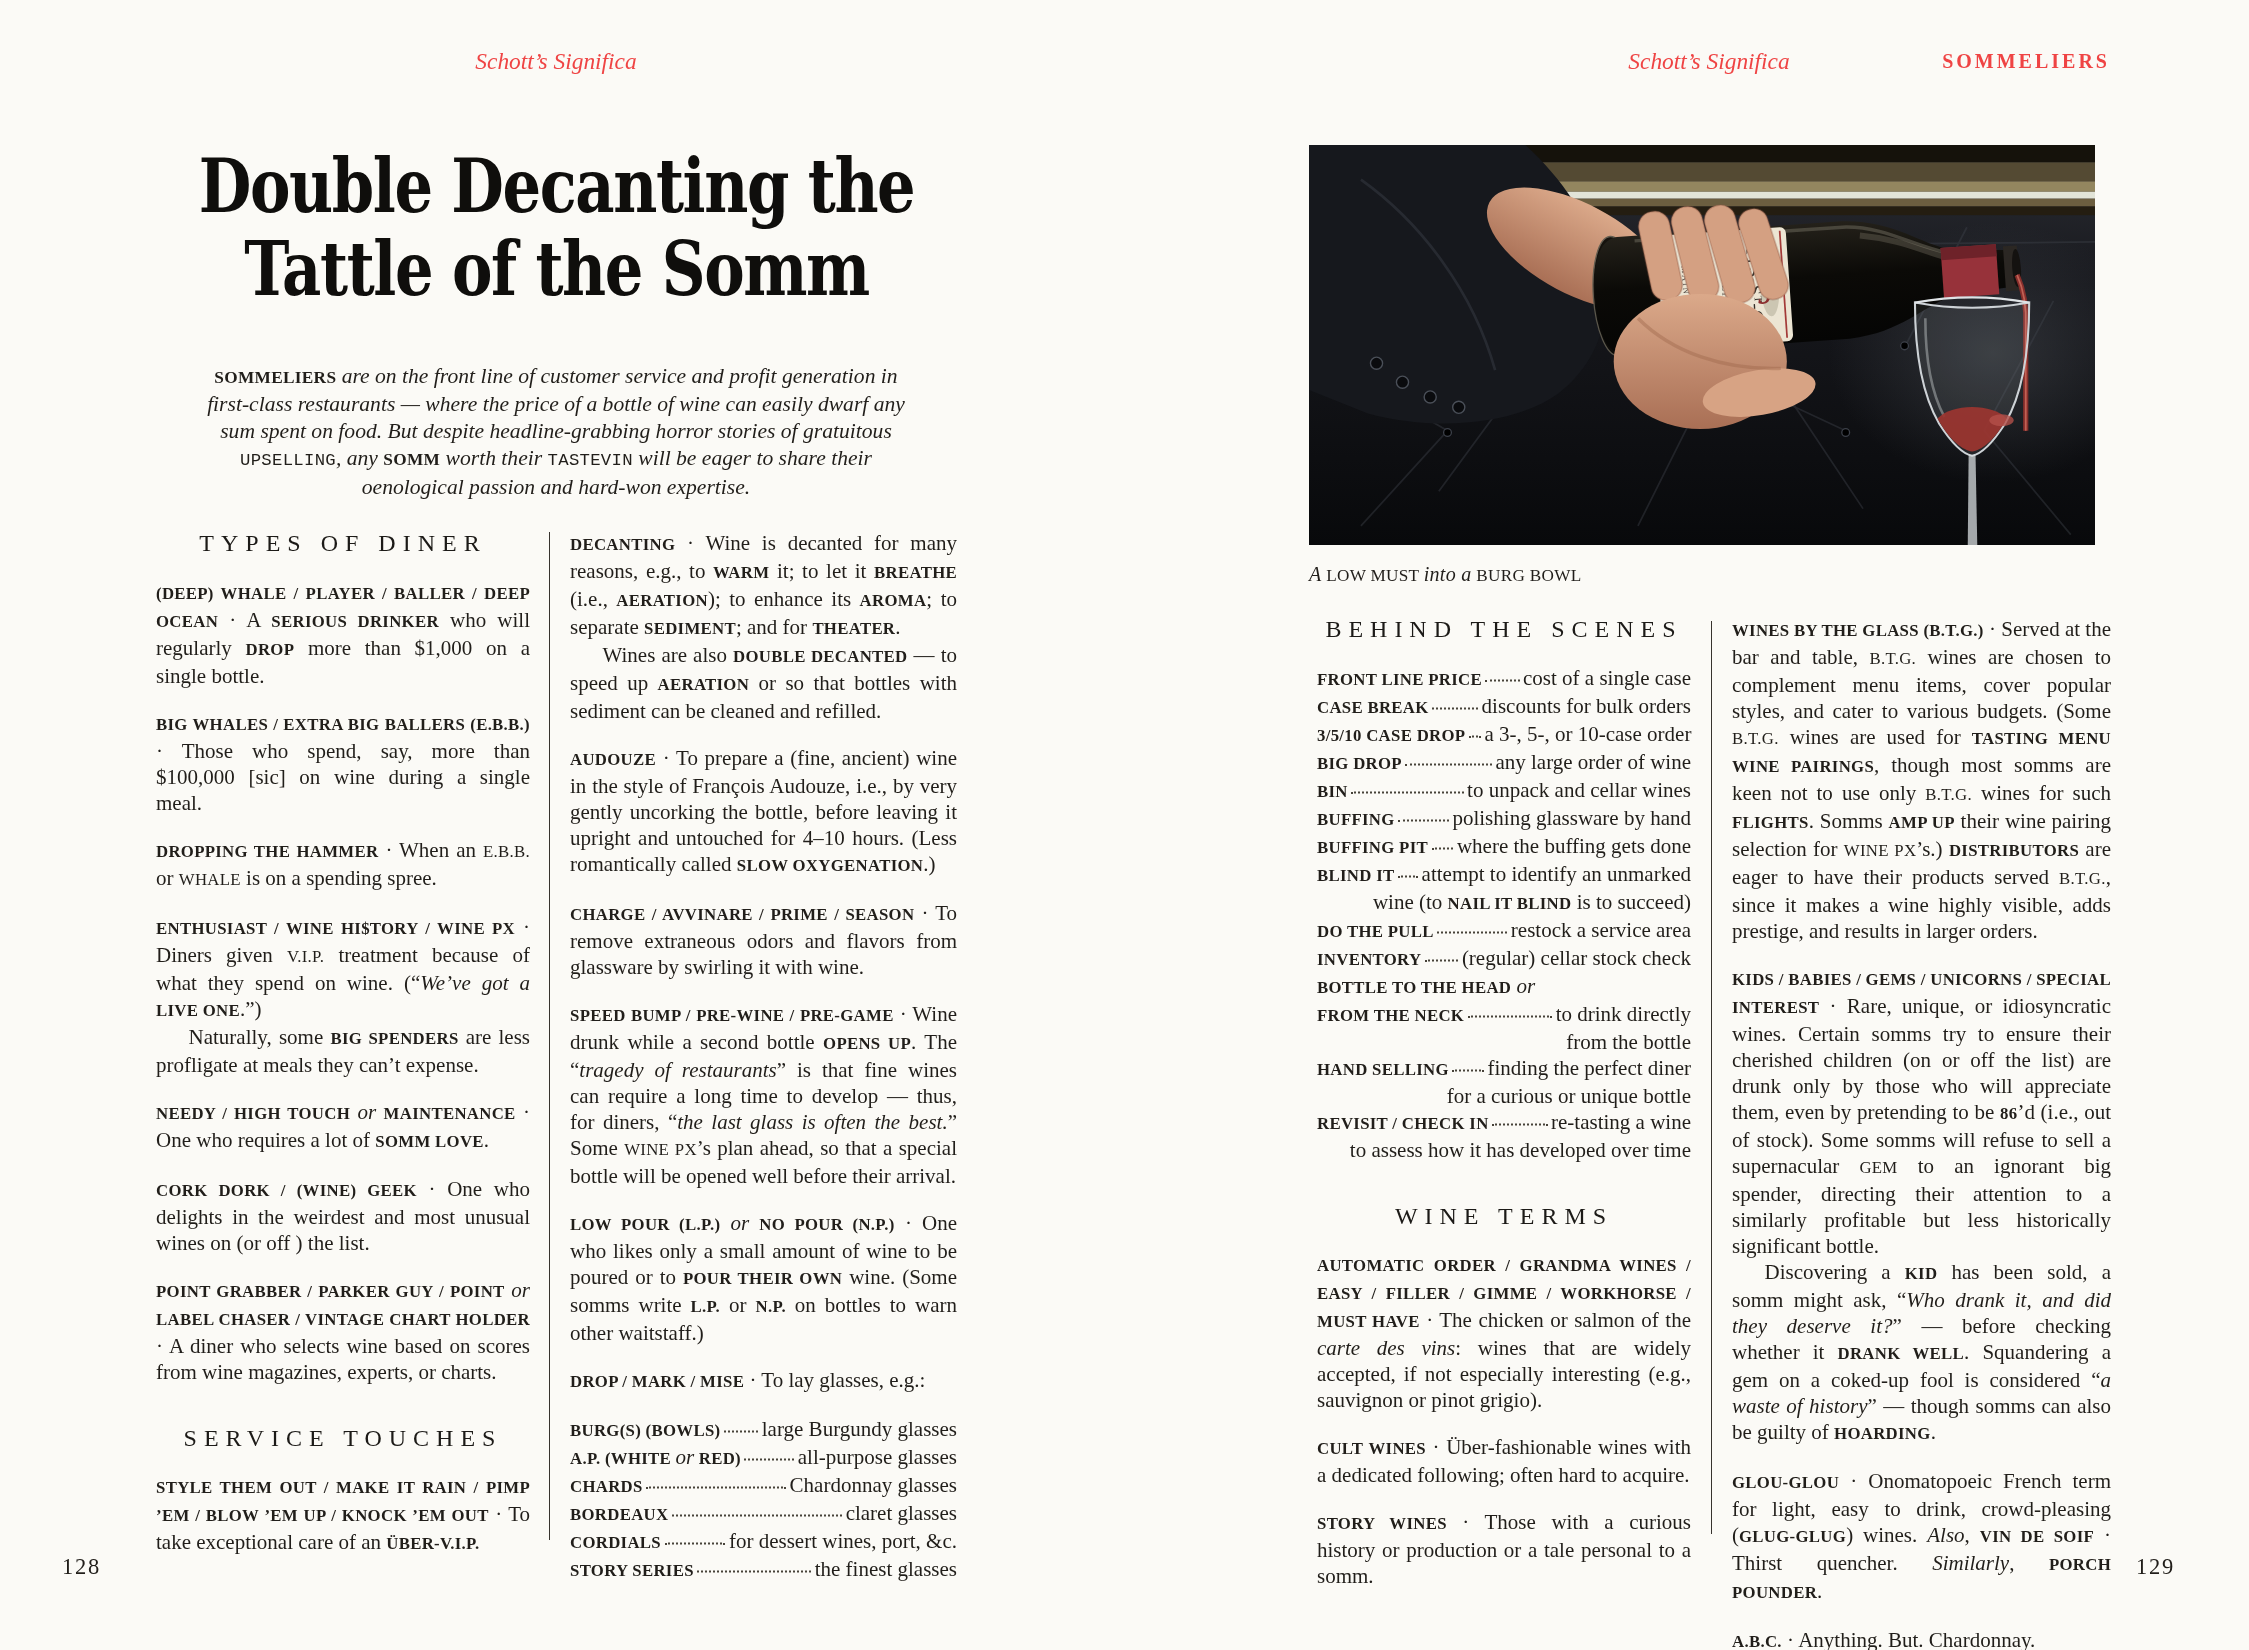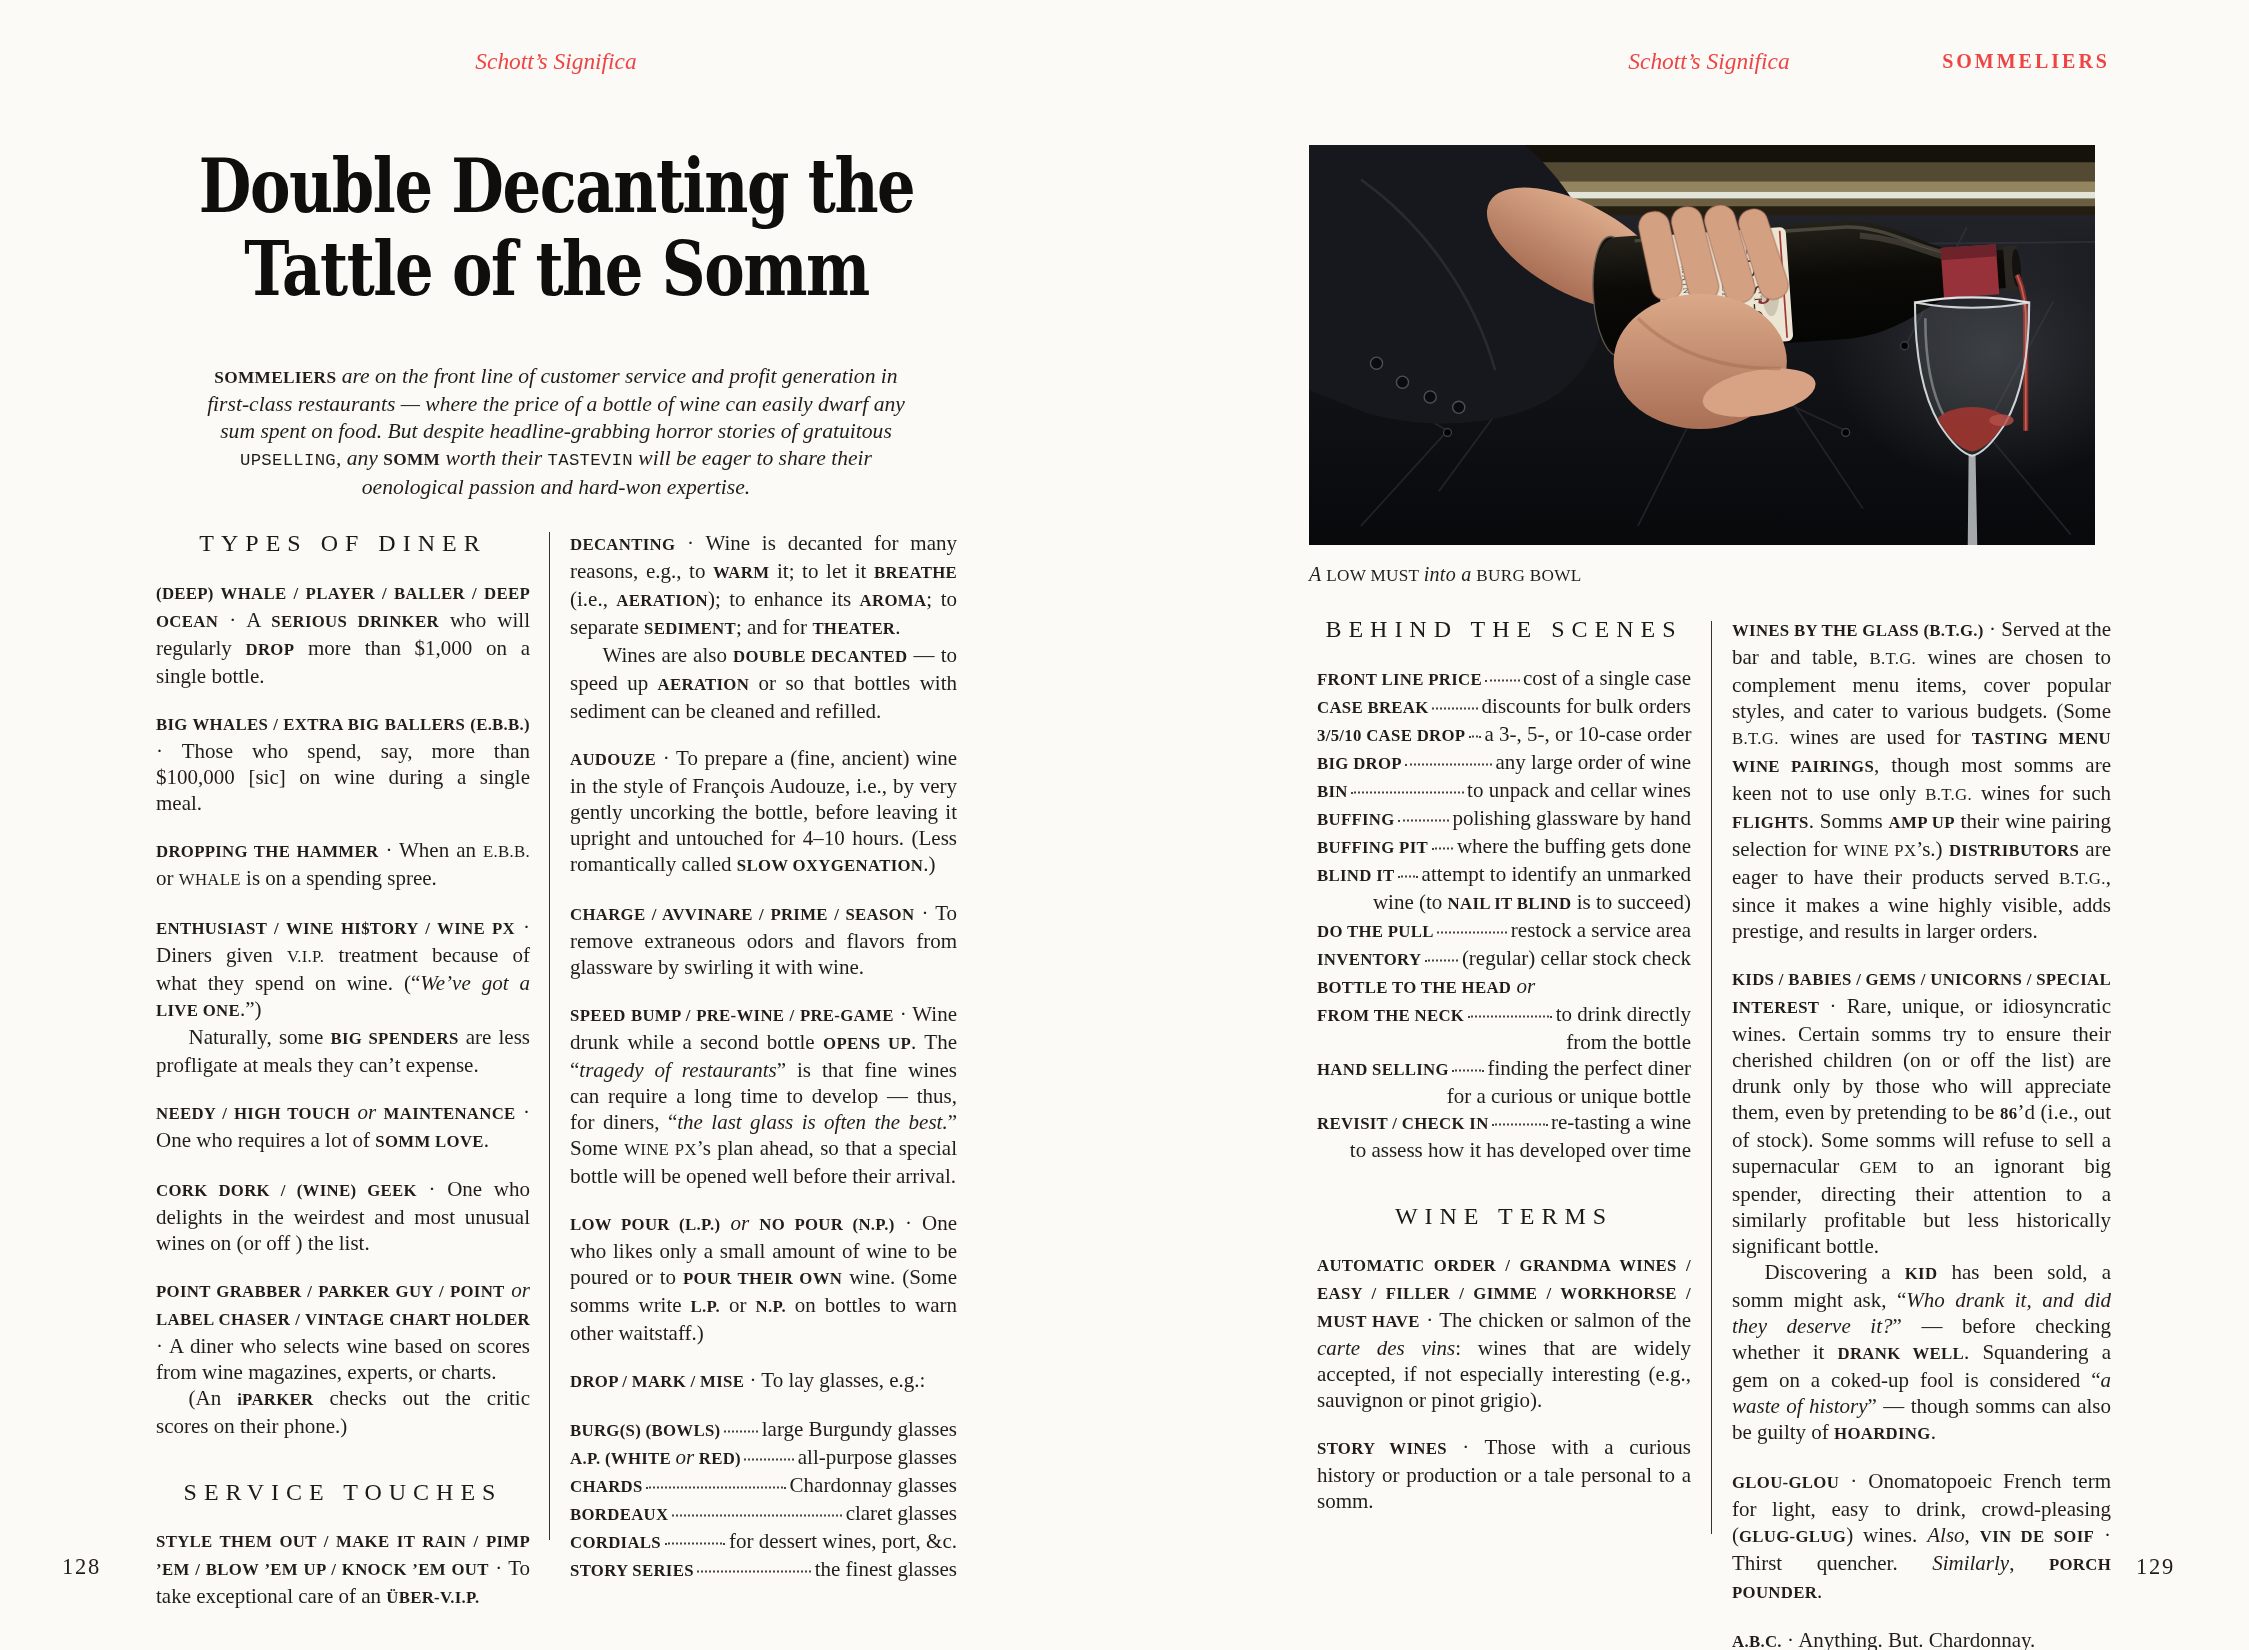--- a/index.html
+++ b/index.html
@@ -65,21 +65,20 @@
   <div class="colhead">TYPES OF DINER</div>
   <div>
       <p class="entry"><span class="sc">(DEEP) WHALE / PLAYER / BALLER / DEEP OCEAN</span><span> · A </span><span class="sc">SERIOUS DRINKER</span><span> who will regularly </span><span class="sc">DROP</span><span> more than $1,000 on a single bottle.</span></p>
       <p class="entry"><span class="sc">BIG WHALES / EXTRA BIG BALLERS (E.B.B.)</span><span> · Those who spend, say, more than $100,000 [sic] on wine during a single meal.</span></p>
       <p class="entry"><span class="sc">DROPPING THE HAMMER</span><span> · When an </span><span class="c">E.B.B.</span><span> or </span><span class="c">WHALE</span><span> is on a spending spree.</span></p>
       <p class="entry"><span class="sc">ENTHUSIAST / WINE HI$TORY / WINE PX</span><span> · Diners given </span><span class="c">V.I.P.</span><span> treatment because of what they spend on wine. (“</span><span class="i">We’ve got a</span><span> </span><span class="sc">LIVE ONE</span><span>.”)</span></p>
       <p class="entry follow"><span>Naturally, some </span><span class="sc">BIG SPENDERS</span><span> are less profligate at meals they can’t expense.</span></p>
       <p class="entry"><span class="sc">NEEDY / HIGH TOUCH</span><span> </span><span class="i">or</span><span> </span><span class="sc">MAINTENANCE</span><span> · One who requires a lot of </span><span class="sc">SOMM LOVE</span><span>.</span></p>
       <p class="entry"><span class="sc">CORK DORK / (WINE) GEEK</span><span> · One who delights in the weirdest and most unusual wines on (or off ) the list.</span></p>
       <p class="entry"><span class="sc">POINT GRABBER / PARKER GUY / POINT</span><span> </span><span class="i">or</span><span> </span><span class="sc">LABEL CHASER / VINTAGE CHART HOLDER</span><span> · A diner who selects wine based on scores from wine magazines, experts, or charts.</span></p>
-      <p class="entry follow"><span>(An </span><span class="sc">iPARKER</span><span> checks out the critic scores on their phone.)</span></p>
     </div>
   <div class="colhead mt">SERVICE TOUCHES</div>
   <div>
       <p class="entry"><span class="sc">STYLE THEM OUT / MAKE IT RAIN / PIMP ’EM / BLOW ’EM UP / KNOCK ’EM OUT</span><span> · To take exceptional care of an </span><span class="sc">ÜBER-V.I.P.</span></p>
     </div>
 </div>
 
 <div class="vrule vr-left"></div>
 
 <div class="col colB">
@@ -319,20 +318,21 @@
       <div class="lrow">
         <span class="term"><span class="sc">REVISIT / CHECK IN</span></span>
         <span class="dots"></span>
         <span class="def"><span>re-tasting a wine</span></span>
       </div>
       <div class="lcont"><span>to assess how it has developed over time</span></div>
     </div>
   <div class="colhead mt">WINE TERMS</div>
   <div>
       <p class="entry"><span class="sc">AUTOMATIC ORDER / GRANDMA WINES / EASY / FILLER / GIMME / WORKHORSE / MUST HAVE</span><span> · The chicken or salmon of the </span><span class="i">carte des vins</span><span>: wines that are widely accepted, if not especially interesting (e.g., sauvignon or pinot grigio).</span></p>
+      <p class="entry"><span class="sc">CULT WINES</span><span> · Über-fashionable wines with a dedicated following; often hard to acquire.</span></p>
       <p class="entry"><span class="sc">STORY WINES</span><span> · Those with a curious history or production or a tale personal to a somm.</span></p>
     </div>
 </div>
 
 <div class="vrule vr-right"></div>
 
 <div class="col colD">
   <div>
       <p class="entry"><span class="sc">WINES BY THE GLASS (B.T.G.)</span><span> · Served at the bar and table, </span><span class="c">B.T.G.</span><span> wines are chosen to complement menu items, cover popular styles, and cater to various budgets. (Some </span><span class="c">B.T.G.</span><span> wines are used for </span><span class="sc">TASTING MENU WINE PAIRINGS</span><span>, though most somms are keen not to use only </span><span class="c">B.T.G.</span><span> wines for such </span><span class="sc">FLIGHTS</span><span>. Somms </span><span class="sc">AMP UP</span><span> their wine pairing selection for </span><span class="c">WINE PX</span><span>’s.) </span><span class="sc">DISTRIBUTORS</span><span> are eager to have their products served </span><span class="c">B.T.G.</span><span>, since it makes a wine highly visible, adds prestige, and results in larger orders.</span></p>
       <p class="entry"><span class="sc">KIDS / BABIES / GEMS / UNICORNS / SPECIAL INTEREST</span><span> · Rare, unique, or idiosyncratic wines. Certain somms try to ensure their cherished children (on or off the list) are drunk only by those who will appreciate them, even by pretending to be </span><span class="sc">86</span><span>’d (i.e., out of stock). Some somms will refuse to sell a supernacular </span><span class="c">GEM</span><span> to an ignorant big spender, directing their attention to a similarly profitable but less historically significant bottle.</span></p>

